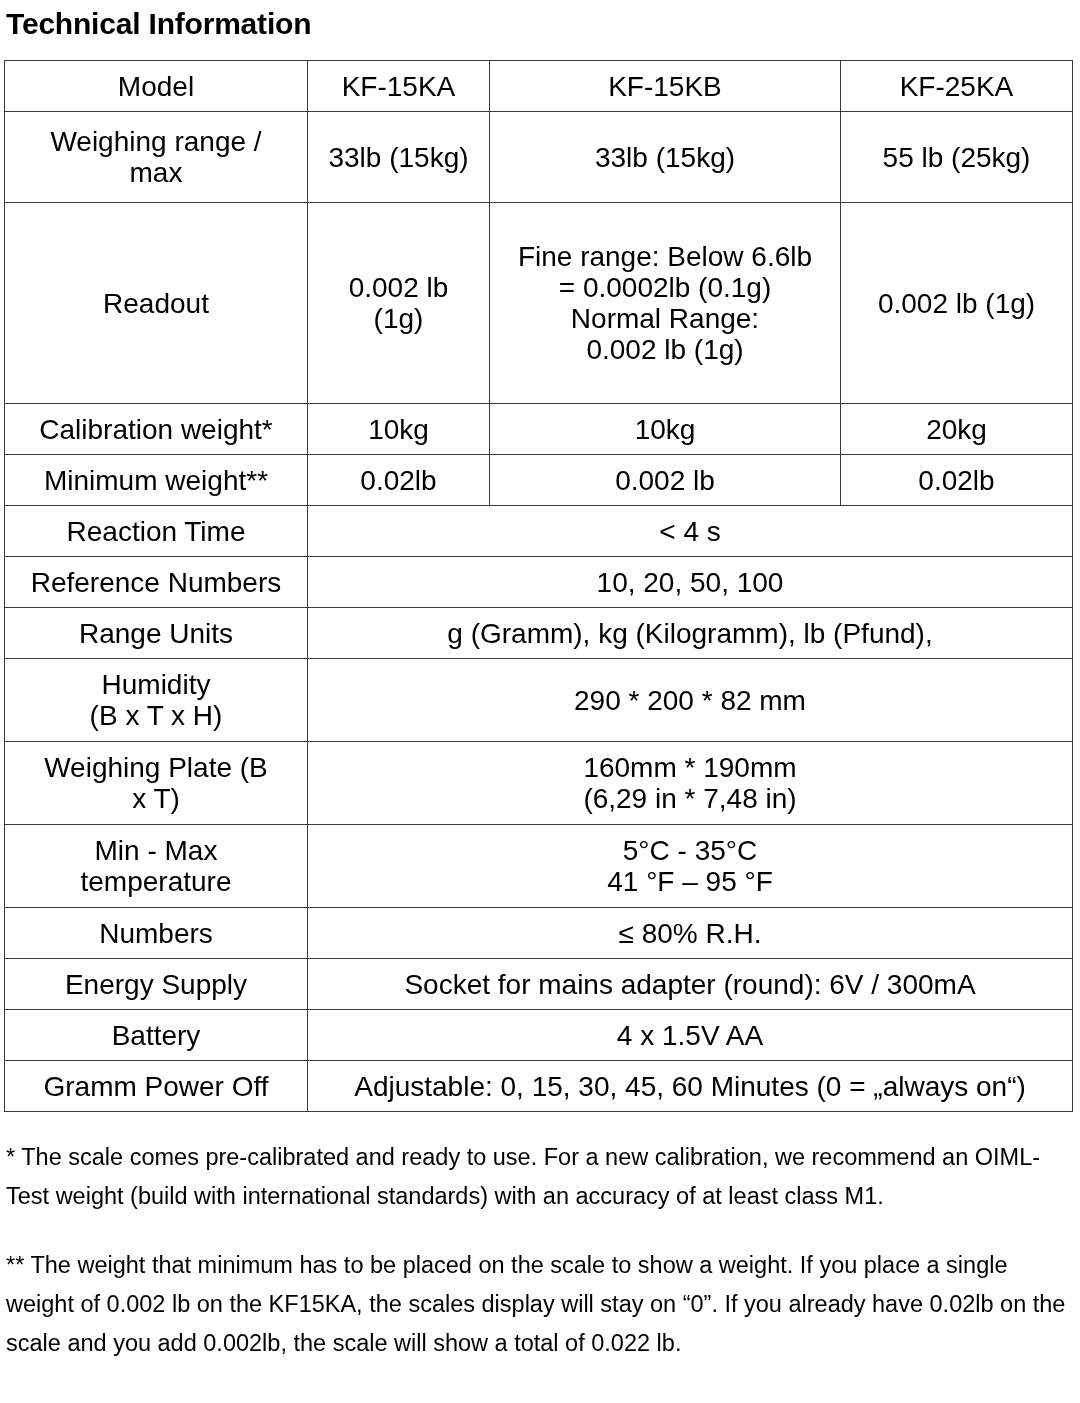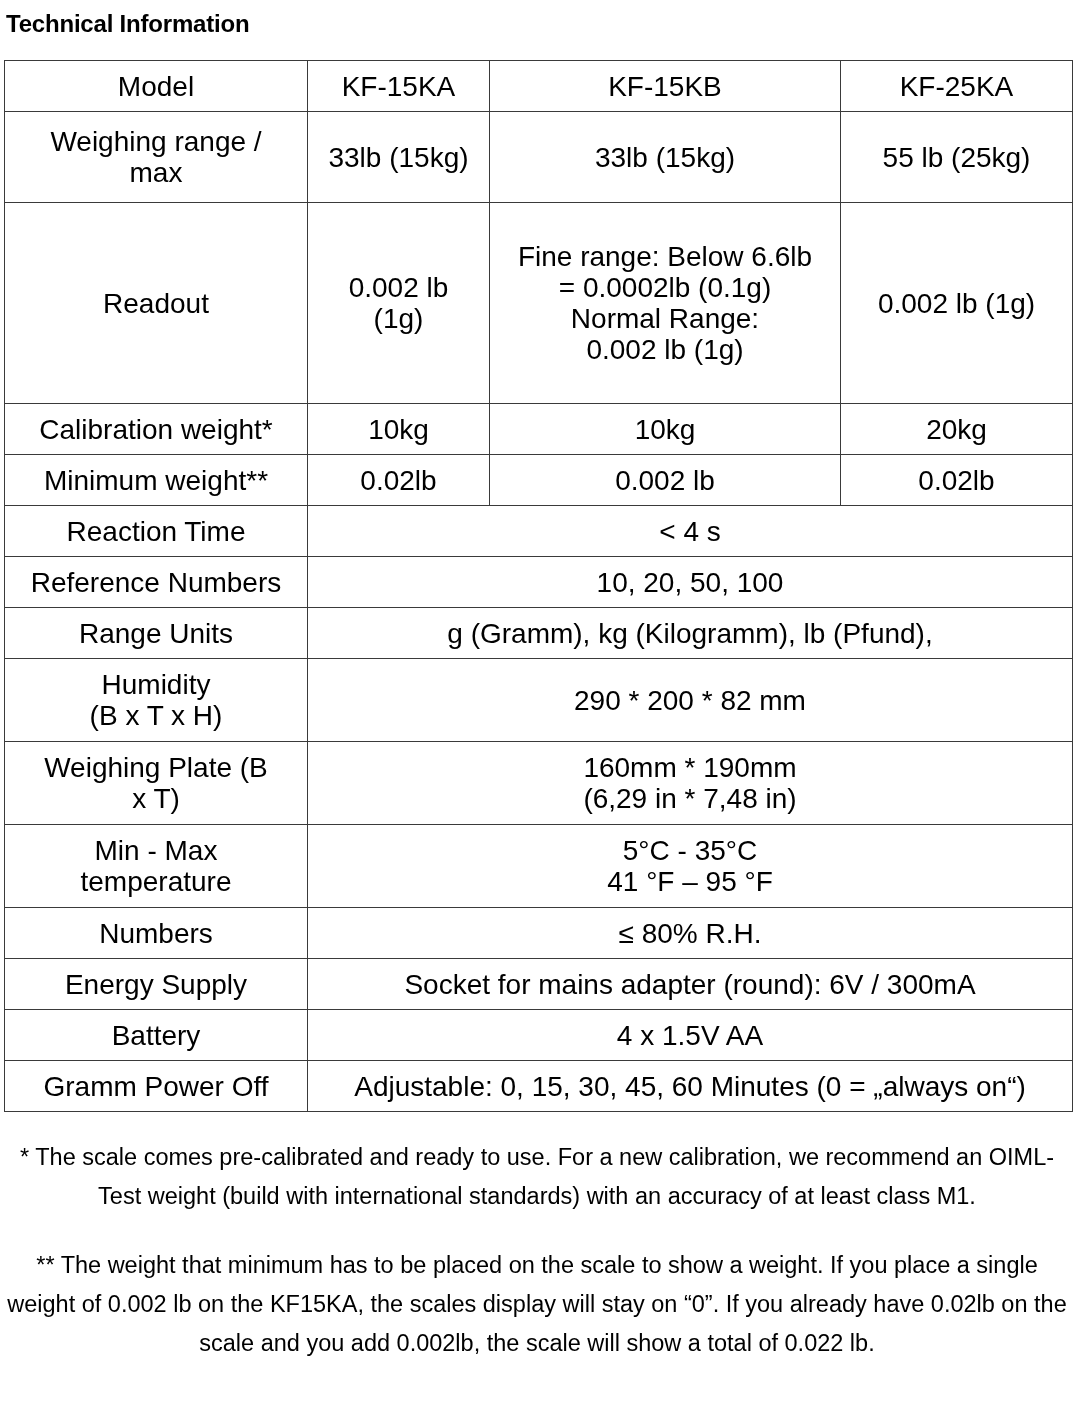--- a/index.html
+++ b/index.html
@@ -17,21 +17,21 @@
   .page {
     position: relative;
     width: 1080px;
     height: 1403px;
     box-sizing: border-box;
     padding: 0;
     overflow: hidden;
   }
 
   .page-title {
-    font-size: 24px;
+    font-size: 30px;
     font-weight: bold;
     letter-spacing: -0.2px;
     margin: 6px 0 14px 6px;
     line-height: 36px;
   }
 
   table.spec-table {
     border-collapse: collapse;
     width: 1068px;
     margin-left: 4px;
@@ -69,21 +69,20 @@
 
   .plate-label {
     display: block;
     line-height: 31px;
   }
 
   .footnotes {
     margin: 26px 4px 0 6px;
     font-size: 23.5px;
     line-height: 39px;
-    text-align: center;
   }
   .footnotes p {
     margin: 0 0 30px 0;
     max-width: 1062px;
   }
   .footnotes p:last-child { margin-bottom: 0; }
 </style>
 </head>
 <body>
 

